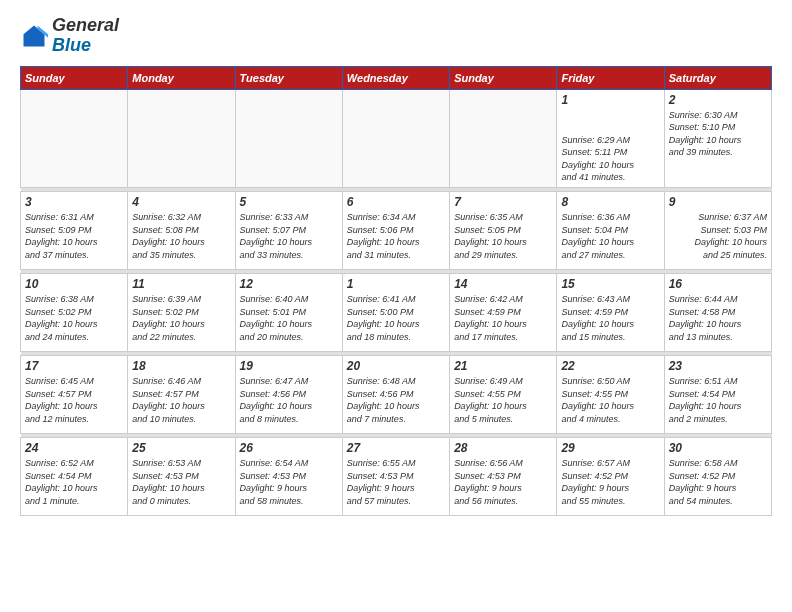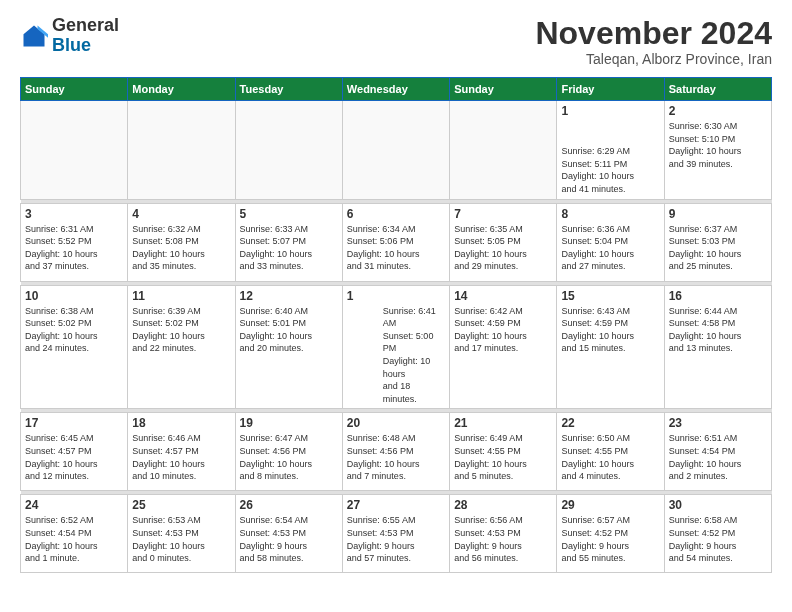--- a/index.html
+++ b/index.html
@@ -7,20 +7,21 @@
       font-family: Arial, sans-serif;
       background: #fff;
       width: 792px;
       height: 612px;
       overflow: hidden;
     }
     .page {
       width: 792px;
       height: 512px;
       padding: 16px 20px 28px 20px;
+      font-style: italic;
     }
     .header {
       display: flex;
       align-items: flex-start;
       justify-content: space-between;
       margin-bottom: 10px;
     }
     .logo {
       display: flex;
       align-items: center;
@@ -49,21 +50,21 @@
     .subtitle {
       font-size: 14px;
       color: #555;
     }
     .calendar {
       width: 100%;
       border-collapse: collapse;
       table-layout: fixed;
     }
     .calendar th {
-      background: #15803d;
+      background: #b91c1c;
       color: #fff;
       font-size: 11px;
       font-weight: bold;
       padding: 5px 4px;
       text-align: left;
       border: 1px solid #1565c0;
     }
     .calendar td {
       border: 1px solid #ccc;
       vertical-align: top;
@@ -99,24 +100,20 @@
   <div class="header">
     <div class="logo">
       <svg class="logo-icon" viewBox="0 0 32 32">
         <polygon points="16,4 28,14 28,28 4,28 4,14" fill="#1565c0"></polygon>
         <polygon points="20,4 32,14 32,18 20,8" fill="#42a5f5"></polygon>
       </svg>
       <div class="logo-text">
         <span class="logo-general">General</span><br>
         <span class="logo-blue">Blue</span>
       </div>
-    </div>
-    <div class="title-block">
-      <div class="month-title">November 2024</div>
-      <div class="subtitle">Taleqan, Alborz Province, Iran</div>
     </div>
   </div>
 
   <table class="calendar">
     <thead>
       <tr>
         <th>Sunday</th>
         <th>Monday</th>
         <th>Tuesday</th>
         <th>Wednesday</th>
@@ -147,21 +144,21 @@
 and 39 minutes.</div>
           </td>
         </tr>
         <tr>
           <td colspan="7" style="height: 4px; background-color: rgb(224, 224, 224); padding: 0px; border: none;"></td>
         </tr>
         <tr>
           <td>
             <span class="day-num">3</span>
             <div class="day-info" style="white-space: pre-line;">Sunrise: 6:31 AM
-Sunset: 5:52 PM
+Sunset: 5:09 PM
 Daylight: 10 hours
 and 37 minutes.</div>
           </td>
           <td>
             <span class="day-num">4</span>
             <div class="day-info" style="white-space: pre-line;">Sunrise: 6:32 AM
 Sunset: 5:08 PM
 Daylight: 10 hours
 and 35 minutes.</div>
           </td>
@@ -188,21 +185,21 @@
           </td>
           <td>
             <span class="day-num">8</span>
             <div class="day-info" style="white-space: pre-line;">Sunrise: 6:36 AM
 Sunset: 5:04 PM
 Daylight: 10 hours
 and 27 minutes.</div>
           </td>
           <td>
             <span class="day-num">9</span>
-            <div class="day-info" style="white-space: pre-line;">Sunrise: 6:37 AM
+            <div class="day-info" style="white-space: pre-line; text-align: right;">Sunrise: 6:37 AM
 Sunset: 5:03 PM
 Daylight: 10 hours
 and 25 minutes.</div>
           </td>
         </tr>
         <tr>
           <td colspan="7" style="height: 4px; background-color: rgb(224, 224, 224); padding: 0px; border: none;"></td>
         </tr>
         <tr>
           <td>
@@ -221,21 +218,21 @@
           </td>
           <td>
             <span class="day-num">12</span>
             <div class="day-info" style="white-space: pre-line;">Sunrise: 6:40 AM
 Sunset: 5:01 PM
 Daylight: 10 hours
 and 20 minutes.</div>
           </td>
           <td>
             <span class="day-num">1</span>
-            <div class="day-info" style="white-space: pre-line; margin-left: 36px;">Sunrise: 6:41 AM
+            <div class="day-info" style="white-space: pre-line;">Sunrise: 6:41 AM
 Sunset: 5:00 PM
 Daylight: 10 hours
 and 18 minutes.</div>
           </td>
           <td>
             <span class="day-num">14</span>
             <div class="day-info" style="white-space: pre-line;">Sunrise: 6:42 AM
 Sunset: 4:59 PM
 Daylight: 10 hours
 and 17 minutes.</div>

